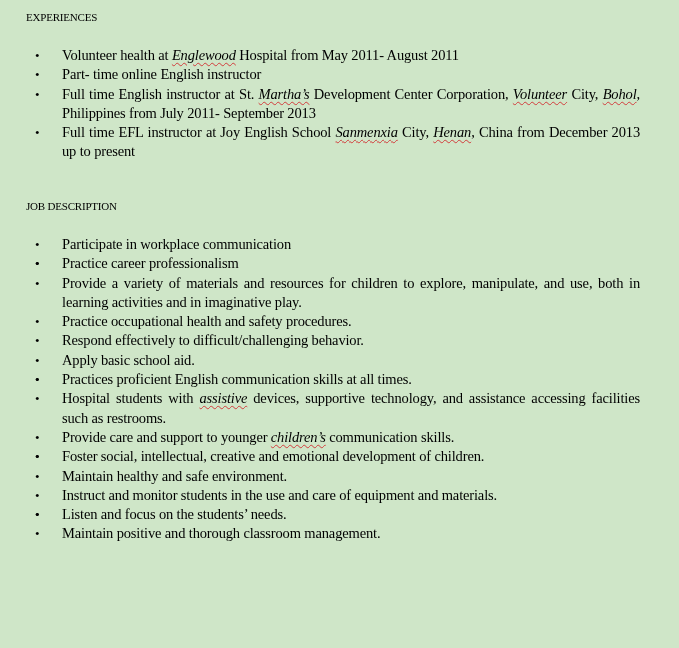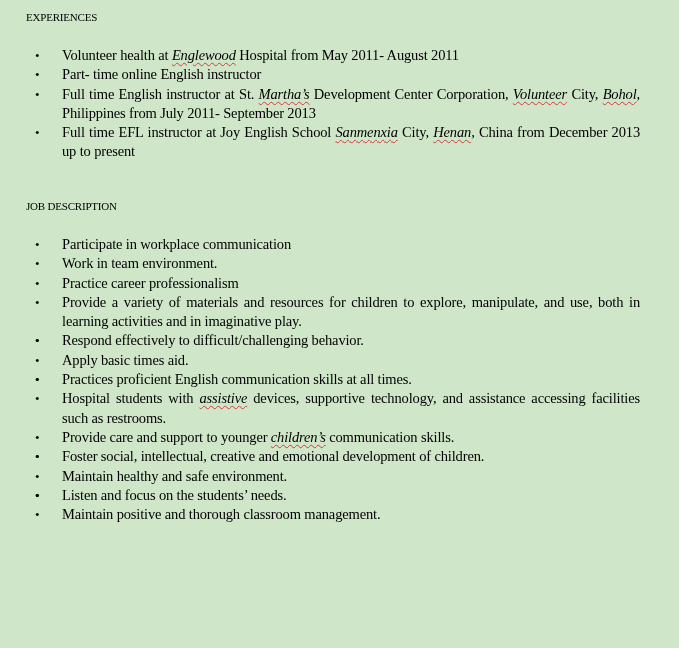--- a/index.html
+++ b/index.html
@@ -73,31 +73,31 @@
   <ul class="list" id="list-exp">
       <li><span class="bullet">•</span><span>Volunteer health at </span><span class="spell">Englewood</span><span> Hospital from May 2011- August 2011</span></li>
       <li><span class="bullet">•</span><span>Part- time online English instructor</span></li>
       <li><span class="bullet">•</span><span>Full time English instructor at St. </span><span class="spell">Martha’s</span><span> Development Center Corporation, </span><span class="spell">Volunteer</span><span> City, </span><span class="spell">Bohol</span><span>, Philippines from July 2011- September 2013</span></li>
       <li><span class="bullet">•</span><span>Full time EFL instructor at Joy English School </span><span class="spell">Sanmenxia</span><span> City, </span><span class="spell">Henan</span><span>, China from December 2013 up to present</span></li>
     </ul>
 
   <div class="heading" id="h-job">JOB DESCRIPTION</div>
   <ul class="list" id="list-job">
       <li><span class="bullet">•</span><span>Participate in workplace communication</span></li>
-      <li><span class="bullet">•</span><span>Work in team environment.</span></li>
+      <li><span class="bullet">•</span></li>
       <li><span class="bullet">•</span><span>Practice career professionalism</span></li>
       <li><span class="bullet">•</span><span>Provide a variety of materials and resources for children to explore, manipulate, and use, both in learning activities and in imaginative play.</span></li>
-      <li><span class="bullet">•</span></li>
+      <li><span class="bullet">•</span><span>Practice occupational health and safety procedures.</span></li>
       <li><span class="bullet">•</span><span>Respond effectively to difficult/challenging behavior.</span></li>
-      <li><span class="bullet">•</span><span>Apply basic times aid.</span></li>
+      <li><span class="bullet">•</span><span>Apply basic school aid.</span></li>
       <li><span class="bullet">•</span></li>
       <li><span class="bullet">•</span><span>Practices proficient English communication skills at all times.</span></li>
       <li><span class="bullet">•</span><span>Hospital students with </span><span class="spell">assistive</span><span> devices, supportive technology, and assistance accessing facilities such as restrooms.</span></li>
       <li><span class="bullet">•</span><span>Provide care and support to younger </span><span class="spell">children’s</span><span> communication skills.</span></li>
       <li><span class="bullet">•</span></li>
       <li><span class="bullet">•</span><span>Foster social, intellectual, creative and emotional development of children.</span></li>
       <li><span class="bullet">•</span><span>Maintain healthy and safe environment.</span></li>
-      <li><span class="bullet">•</span></li>
+      <li><span class="bullet">•</span><span>Instruct and monitor students in the use and care of equipment and materials.</span></li>
       <li><span class="bullet">•</span></li>
       <li><span class="bullet">•</span><span>Listen and focus on the students’ needs.</span></li>
       <li><span class="bullet">•</span><span>Maintain positive and thorough classroom management.</span></li>
     </ul>
 </div>
 
 </body></html>

